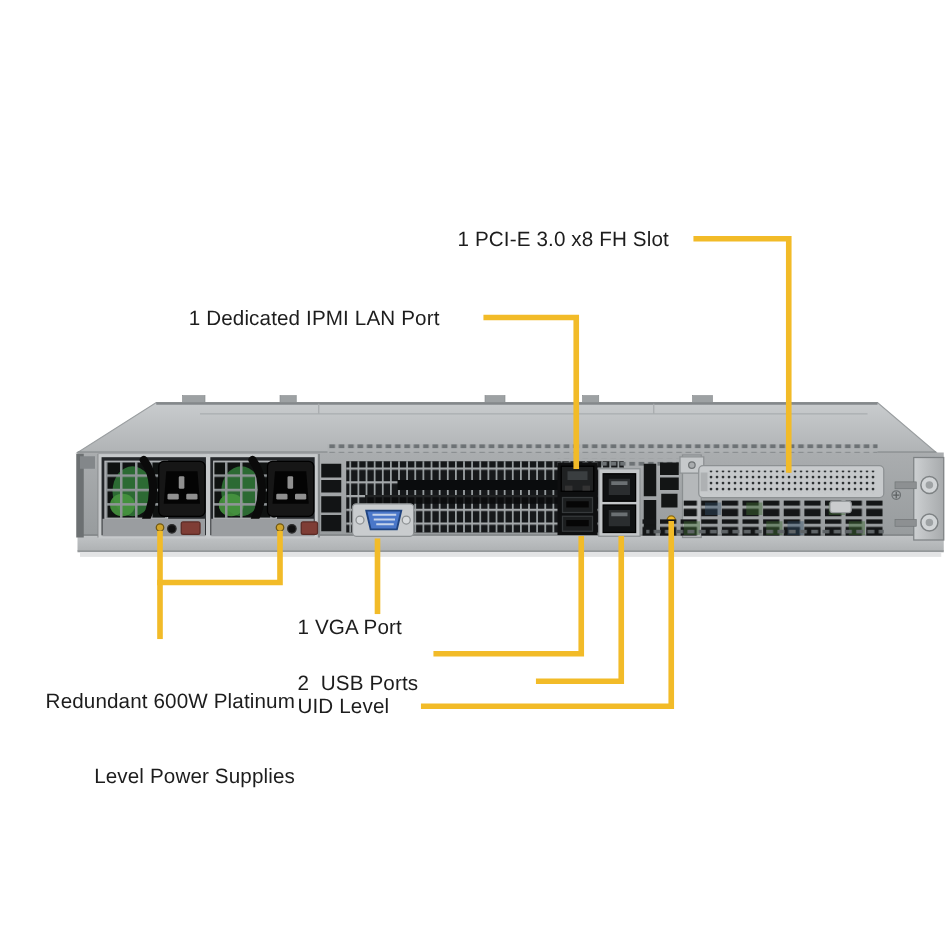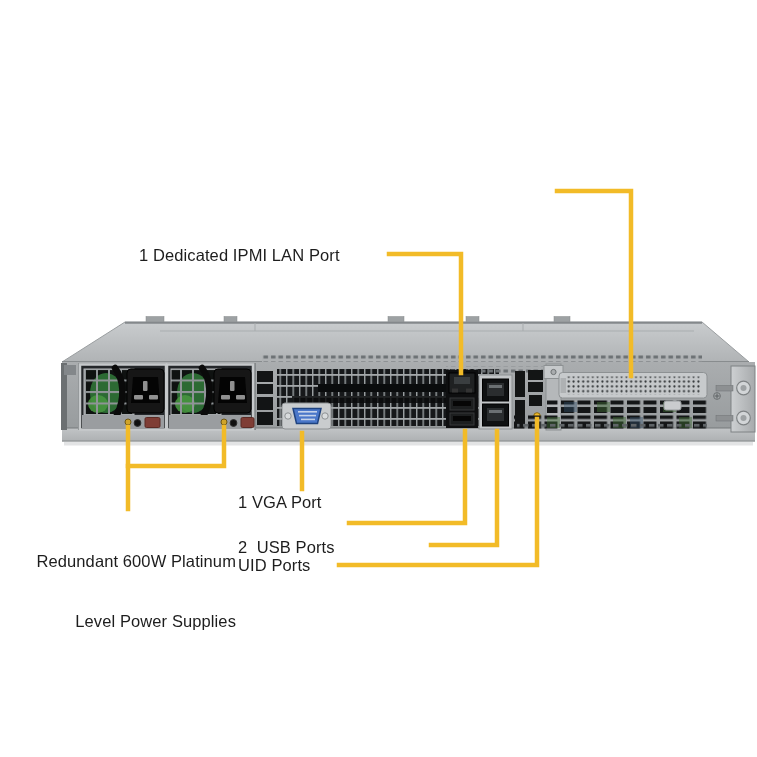--- a/index.html
+++ b/index.html
@@ -253,28 +253,29 @@
       <polyline points="389,254 461,254 461,373"></polyline>
       <line x1="128" y1="427" x2="128" y2="509"></line>
       <polyline points="224,427 224,466 128,466"></polyline>
       <line x1="302" y1="433" x2="302" y2="489"></line>
       <polyline points="349,523 465,523 465,431"></polyline>
       <polyline points="431,545 497,545 497,431"></polyline>
       <polyline points="339,565 537,565 537,419"></polyline>
     </g>
   </svg>
 
-
-  <div class="label" style="left:139px; top:245px;">1 Dedicated IPMI LAN Port</div>
+  <div class="label" style="left:366px; top:182px;">1 PCI-E 3.0 x8 FH Slot</div>
+
+  <div class="label" style="left:151px; top:245px;">1 Dedicated IPMI LAN Port</div>
 
   <div class="label center" style="left:8px; top:511px; width:228px;">
     <div>Redundant 600W Platinum</div>
     <div>Level Power Supplies</div>
   </div>
 
   <div class="label" style="left:238px; top:492px;text-align:right;">1 VGA Port</div>
 
   <div class="label" style="left:238px; top:513px;margin-top:24px;">2  USB Ports</div>
 
 
-  <div class="label" style="left:238px; top:555px;">UID Ports</div>
+  <div class="label" style="left:238px; top:555px;">UID Level</div>
 
 </div>
 
 </body></html>

